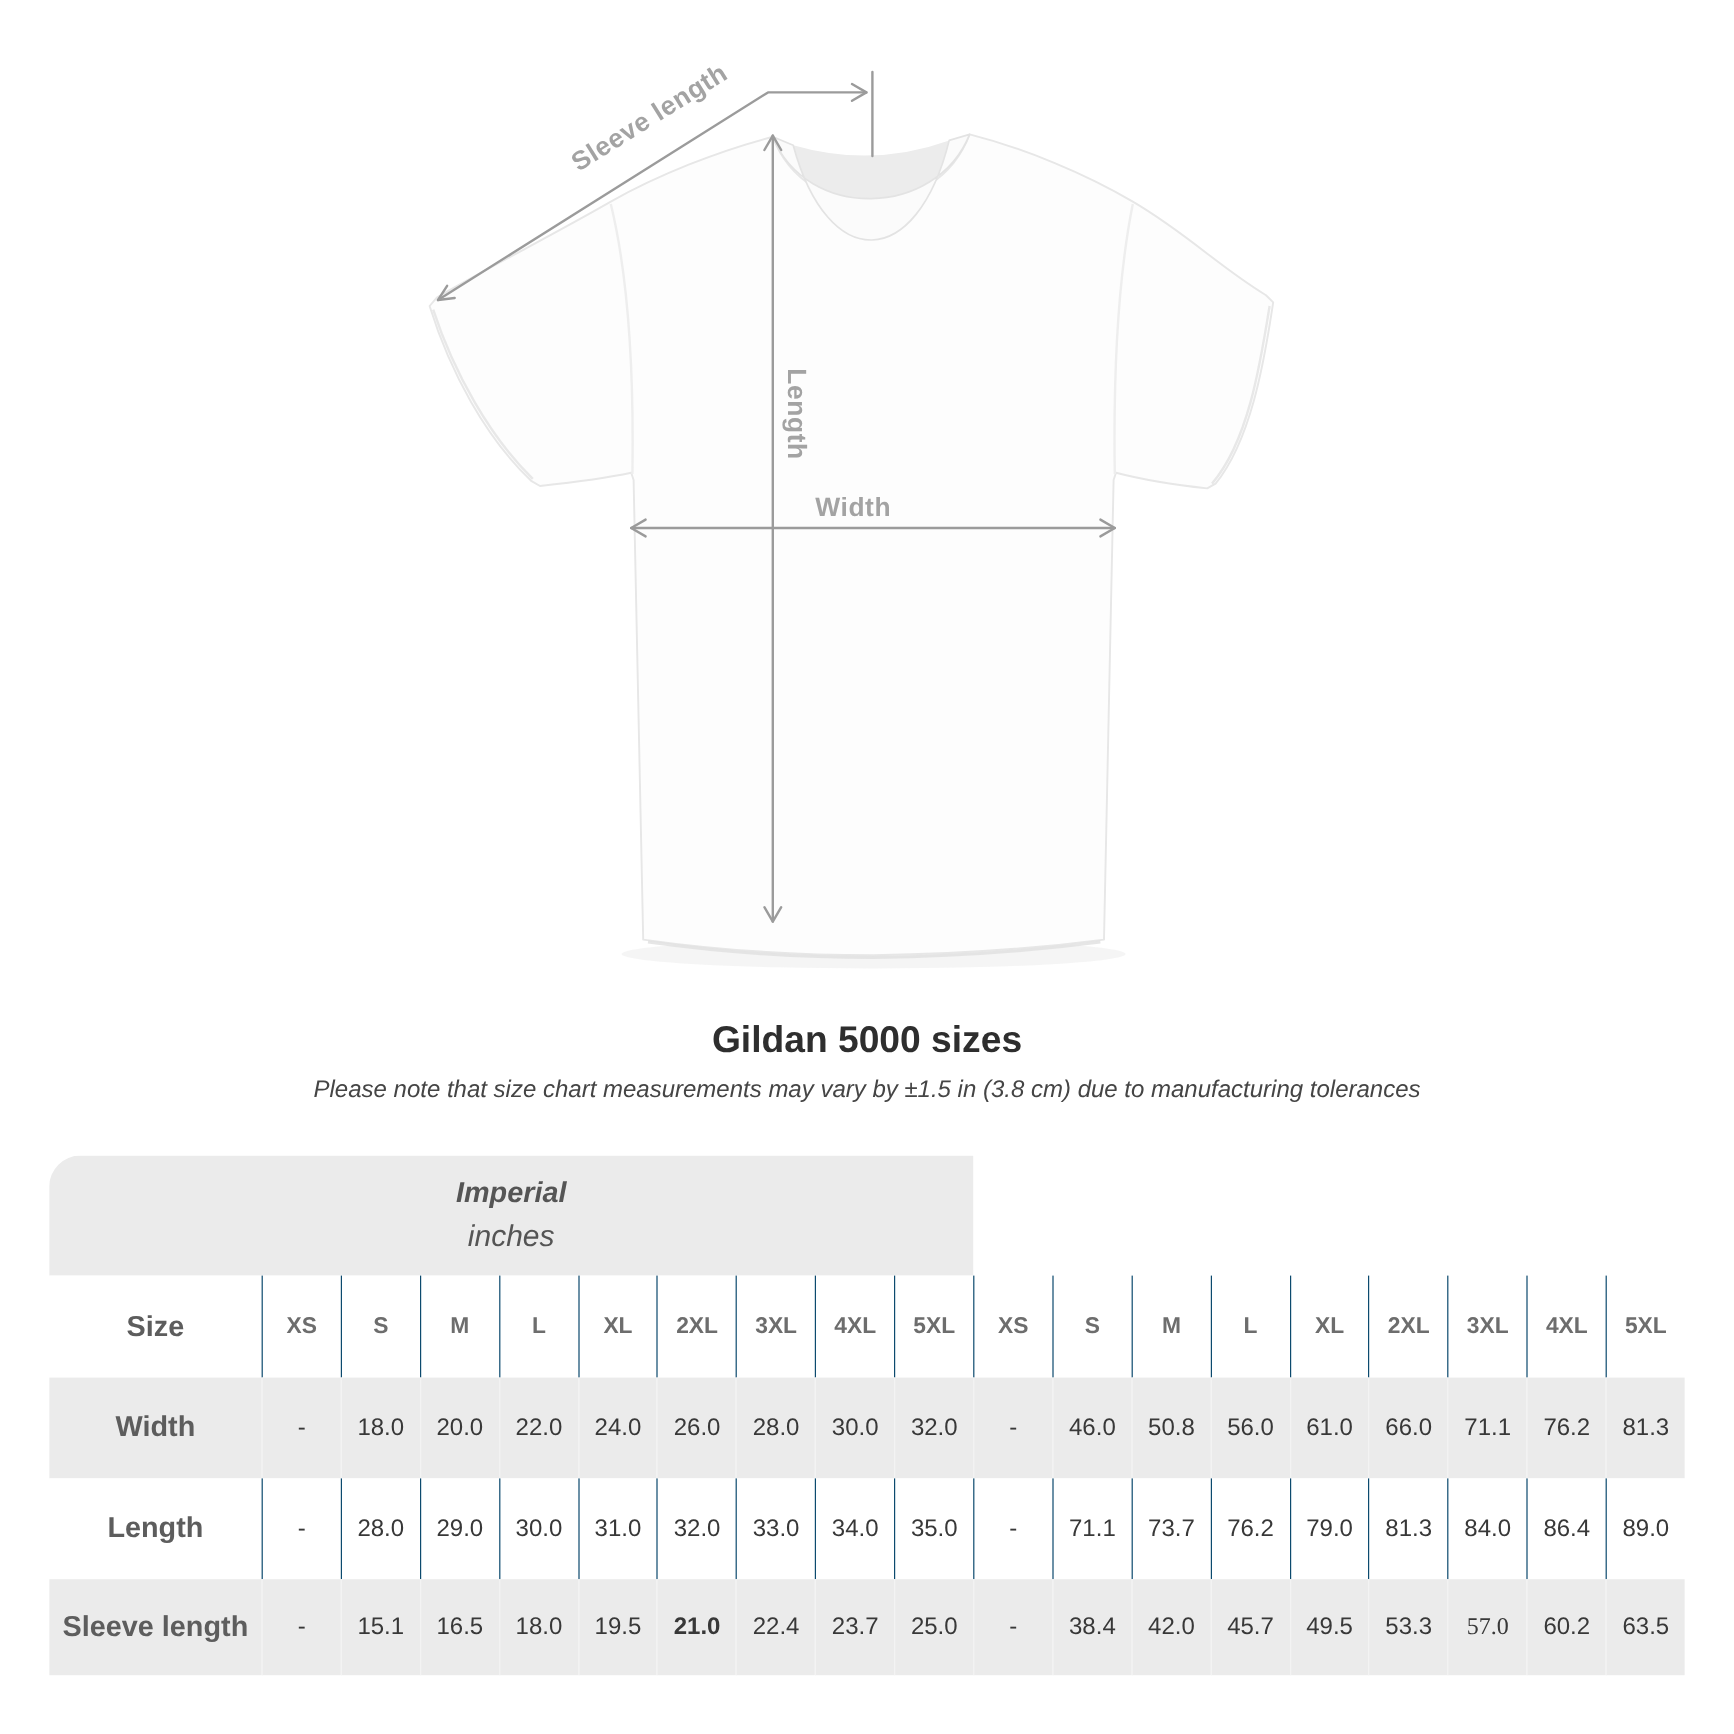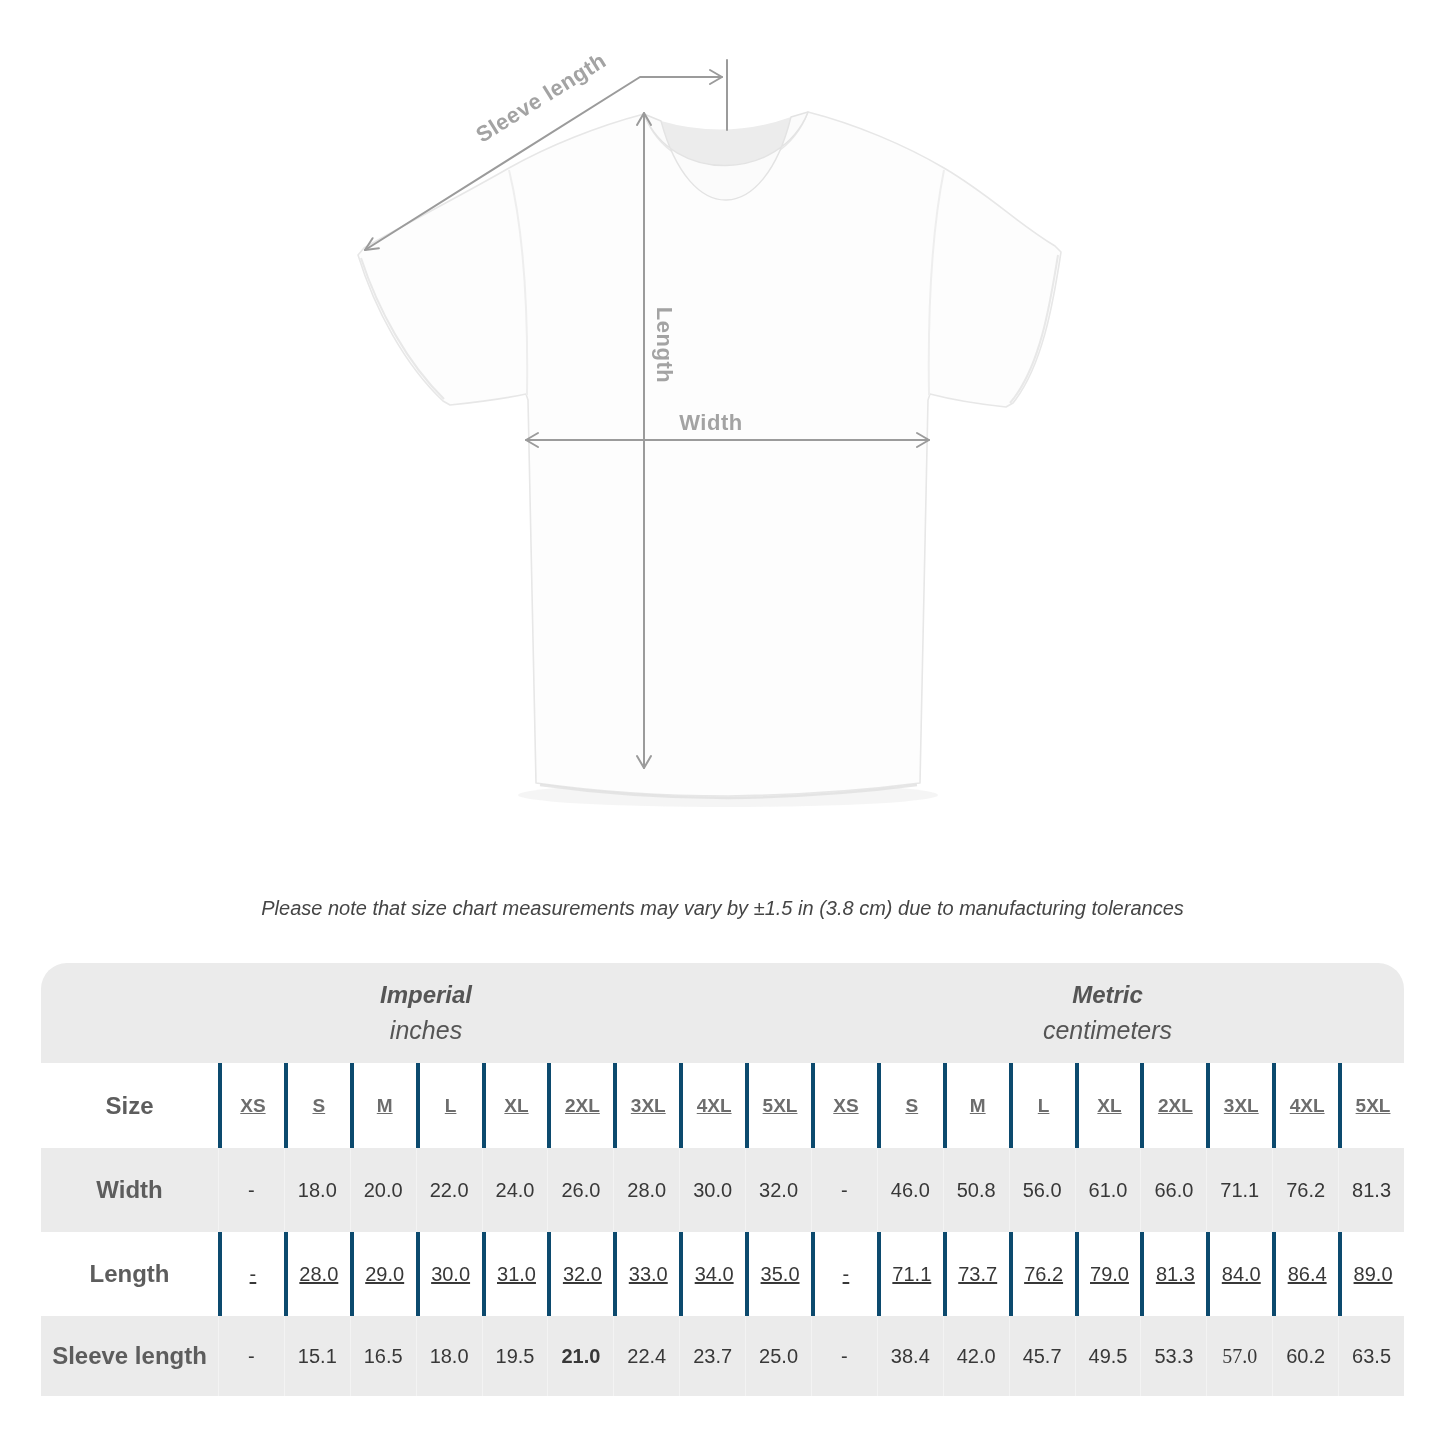--- a/index.html
+++ b/index.html
@@ -26,21 +26,21 @@
   .band-imperial{grid-column:1/11;grid-row:1;}
   .band-metric{grid-column:11/20;grid-row:1;}
   .band-title{font-size:24px;font-weight:bold;font-style:italic;color:#555555;}
   .band-unit{font-size:25px;font-style:italic;color:#555555;}
   .cell{display:flex;align-items:center;justify-content:center;}
   .hcol{font-size:19px;font-weight:bold;color:#6d6d6d;}
   .rlabel{font-size:24px;font-weight:bold;color:#5d5d5d;}
   .val{font-size:20px;color:#383838;}
   .row-white{background:#ffffff;}
   .row-gray{background:#ebebeb;}
-  .div-w{border-left:4px solid #0c4a6e;text-decoration:underline;}
+  .div-w{border-left:1px solid #0c4a6e;}
   .div-g{border-left:1px solid #f3f3f3;}
 </style>
 </head>
 <body>
 
 <div class="stage">
 
   <svg class="shirt-svg" viewBox="0 0 1445 830" xmlns="http://www.w3.org/2000/svg">
 
     <ellipse cx="728" cy="795" rx="210" ry="12" fill="#f1f1f1" opacity="0.7"></ellipse>
@@ -94,30 +94,27 @@
     <text class="dim-label" x="657" y="345" text-anchor="middle" transform="rotate(90 657 345)">Length</text>
 
     <g>
       <line class="dim-line" x1="526" y1="440" x2="929" y2="440"></line>
       <path class="dim-line" d="M 538 433 L 526 440 L 538 447"></path>
       <path class="dim-line" d="M 917 433 L 929 440 L 917 447"></path>
     </g>
     <text class="dim-label" x="711" y="430" text-anchor="middle">Width</text>
   </svg>
 
+  <h1 class="title">Gildan 5000 sizes</h1>
   <p class="subtitle">Please note that size chart measurements may vary by ±1.5 in (3.8 cm) due to manufacturing tolerances</p>
 
   <div class="table" id="size-table">
     <div class="band band-imperial">
       <div class="band-title">Imperial</div>
       <div class="band-unit">inches</div>
-    </div>
-    <div class="band band-metric">
-      <div class="band-title">Metric</div>
-      <div class="band-unit">centimeters</div>
     </div>
 
   <div class="cell rlabel row-white" style="grid-row: 2;">Size</div>
       <div class="cell hcol row-white div-w" style="grid-row: 2;">XS</div>
       <div class="cell hcol row-white div-w" style="grid-row: 2;">S</div>
       <div class="cell hcol row-white div-w" style="grid-row: 2;">M</div>
       <div class="cell hcol row-white div-w" style="grid-row: 2;">L</div>
       <div class="cell hcol row-white div-w" style="grid-row: 2;">XL</div>
       <div class="cell hcol row-white div-w" style="grid-row: 2;">2XL</div>
       <div class="cell hcol row-white div-w" style="grid-row: 2;">3XL</div>

